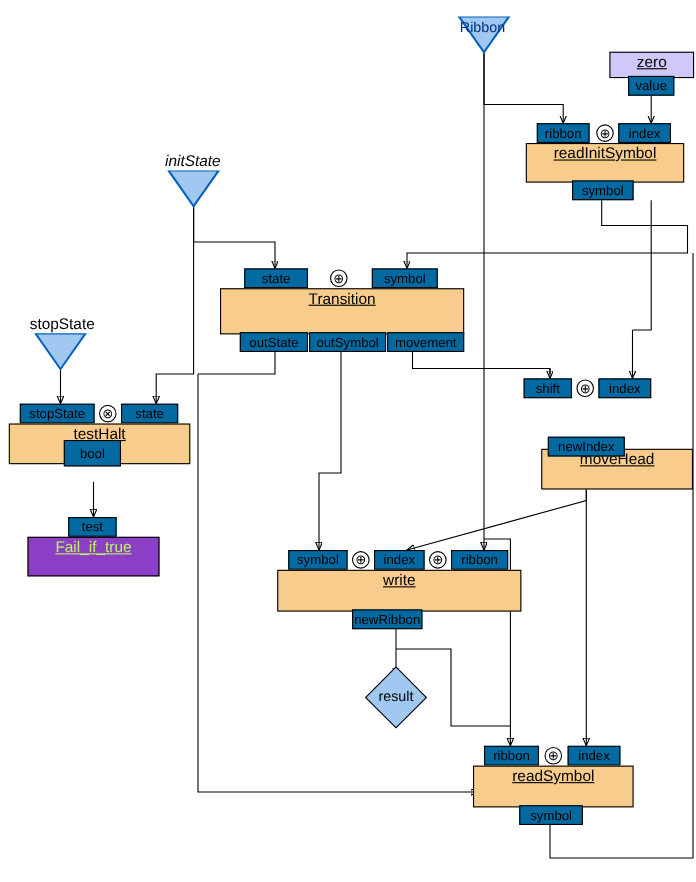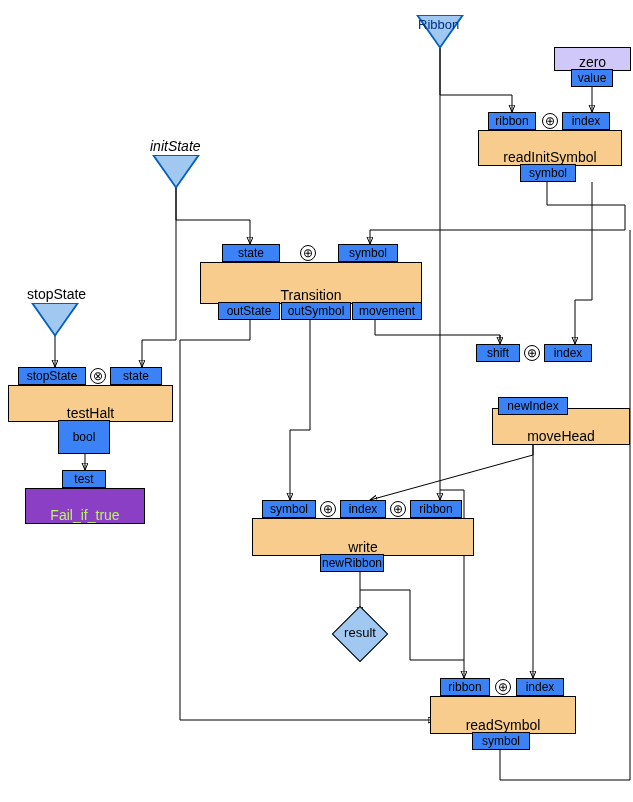--- a/index.html
+++ b/index.html
@@ -11,27 +11,28 @@
     height: 802px;
     position: relative;
     overflow: hidden;
   }
   .node-box {
     position: absolute;
     border: 1px solid #000;
     text-align: center;
     font-size: 14px;
     display: flex;
-    align-items: flex-end;
+    align-items: flex-start;
     justify-content: center;
     background: #f8cc8c;
+    text-decoration: underline;
   }
   .port {
     position: absolute;
-    background: #3b82f6;
+    background: #0369a1;
     border: 1px solid #000;
     font-size: 12px;
     text-align: center;
     display: flex;
     align-items: center;
     justify-content: center;
     box-sizing: border-box;
     padding: 0 18px;
   }
   .triangle {
@@ -171,21 +172,21 @@
 <div class="triangle" style="left:31px; top:303px; border-left:24px solid transparent; border-right:24px solid transparent; border-top:34px solid #005fbf;"></div>
 <div class="triangle" style="left:34px; top:304px; border-left:21px solid transparent; border-right:21px solid transparent; border-top:30px solid #a0c8f0;"></div>
 <div class="label" style="left:27px; top:286px;">stopState</div>
 
 <div class="port" style="left:18px; top:367px; width:68px; height:18px;">stopState</div>
 <div class="circle-op" style="left:90px; top:368px;">⊗</div>
 <div class="port" style="left:110px; top:367px; width:52px; height:18px;">state</div>
 <div class="node-box" style="left:8px; top:385px; width:163px; height:35px;">
   <span>testHalt</span>
 </div>
-<div class="port" style="left:58px; top:420px; width:52px; height:34px;">bool</div>
+<div class="port" style="left:58px; top:400px; width:52px; height:24px;">bool</div>
 
 <div class="port" style="left:62px; top:470px; width:44px; height:18px;text-align:center;">test</div>
 <div class="node-box" style="left:25px; top:488px; width:118px; height:34px; background:#8a3fc4; color:#bef264;">
   <span>Fail_if_true</span>
 </div>
 
 <div class="port" style="left:476px; top:344px; width:44px; height:18px;">shift</div>
 <div class="circle-op" style="left:524px; top:345px;">⊕</div>
 <div class="port" style="left:544px; top:344px; width:48px; height:18px;">index</div>
 <div class="node-box" style="left:492px; top:362px; width:136px; height:35px;margin-top:46px;">

